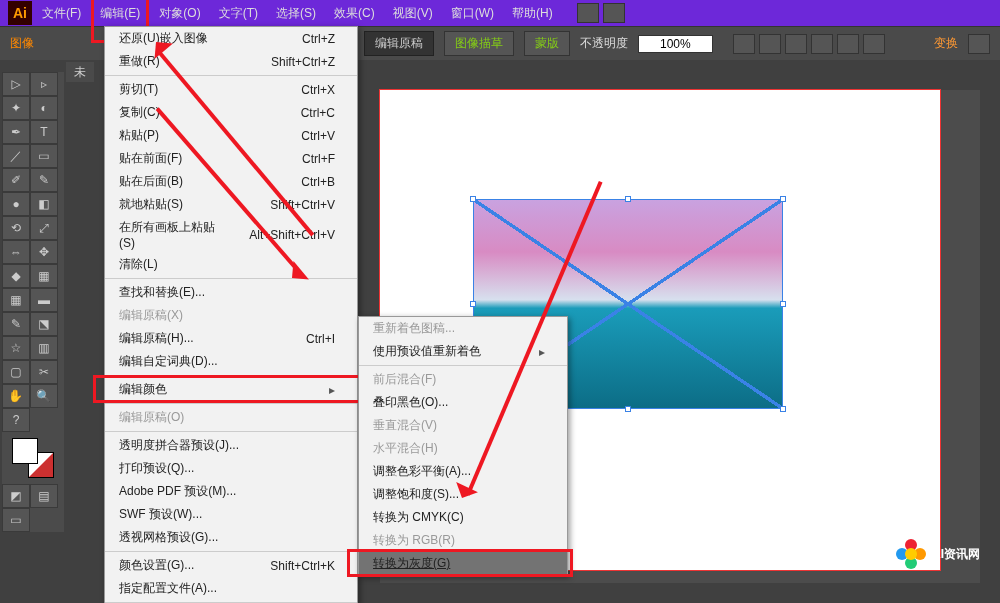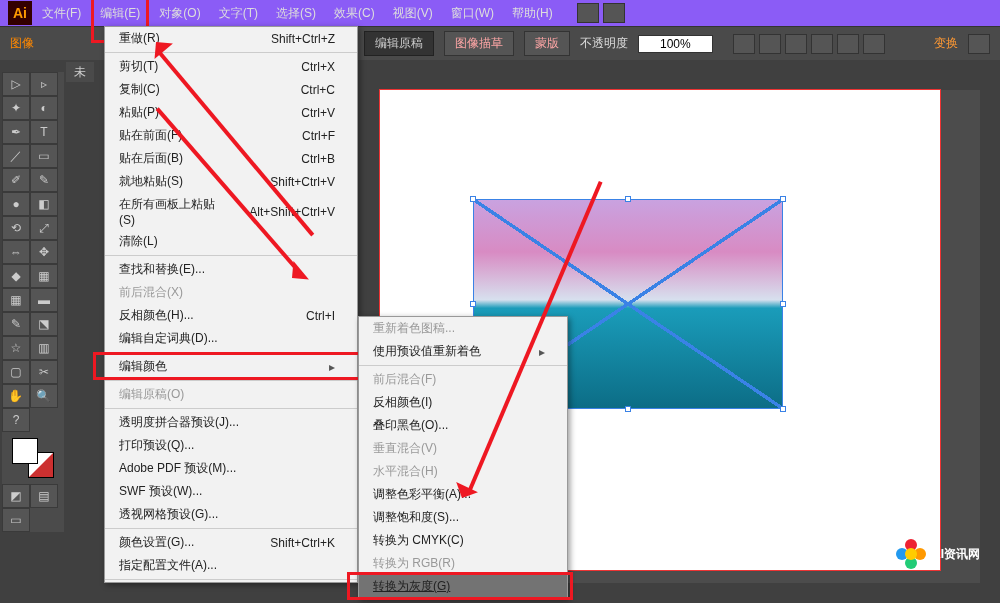--- a/index.html
+++ b/index.html
@@ -1,21 +1,21 @@
 <!DOCTYPE html>
 <html><head>
 <meta charset="utf-8">
 <style>
 * { margin: 0; padding: 0; box-sizing: border-box; font-family: "Microsoft YaHei", sans-serif; font-size: 12px; }
 body { background: #404040; width: 1000px; height: 603px; overflow: hidden; position: relative; }
-.menubar { height: 26px; background: #8b5cf6; display: flex; align-items: center; padding-left: 8px; gap: 2px; }
+.menubar { height: 26px; background: #6d28d9; display: flex; align-items: center; padding-left: 8px; gap: 2px; }
 .menubar-item { color: #ddd; padding: 7px 8px; cursor: pointer; }
 .hl-red { border: 3px solid #ee1822; }
 .optionsbar { height: 34px; background: #4a4a4a; border-top: 1px solid #333; display: flex; align-items: center; padding: 0 10px; gap: 10px; color: #ddd; }
-.obtn { background: #555; border: 1px solid #333; color: #fca5a5; padding: 3px 10px; }
+.obtn { background: #555; border: 1px solid #333; color: #84cc16; padding: 3px 10px; }
 .obtn-alt { background: #333; border: 1px solid #222; color: #ccc; padding: 3px 10px; }
 .opacity-box { background: #fff; color: #000; padding: 1px 21px; border: 1px solid #333; }
 .toolbar { position: absolute; left: 2px; top: 72px; width: 62px; background: #4b4b4b; }
 .toolrow { display: flex; }
 .tool { width: 28px; height: 24px; border: 1px solid #3a3a3a; background: #555; display: flex; align-items: center; justify-content: center; color: #ccc; }
 .swatch { width: 42px; height: 40px; position: relative; margin: 6px auto; }
 .swatch-fg { position: absolute; top: 0; left: 0; width: 26px; height: 26px; background: #fff; border: 1px solid #000; }
 .swatch-bg { position: absolute; bottom: 0; right: 0; width: 26px; height: 26px; background: linear-gradient(135deg,#fff 49%,#cc3030 51%); border: 1px solid #000; }
 .tabbar { position: absolute; left: 66px; top: 62px; height: 20px; display: flex; align-items: center; color: #ccc; padding: 0 8px; background: #4a4a4a; }
 .canvas { position: absolute; left: 380px; top: 90px; right: 20px; bottom: 20px; background: #4c4c4c; }
@@ -171,20 +171,24 @@
       <div class="sel-handle h-mr"></div>
       <div class="sel-handle h-bl"></div>
       <div class="sel-handle h-bm"></div>
       <div class="sel-handle h-br"></div>
     </div>
   </div>
 </div>
 
 <div class="menu" id="edit-menu" style="left:104px; top:26px; width:254px">
     <div class="menu-item">
+      <span>还原(U)嵌入图像</span>
+      <span>Ctrl+Z</span>
+    </div>
+    <div class="menu-item">
       <span>重做(R)</span>
       <span>Shift+Ctrl+Z</span>
     </div>
     <div class="menu-sep"></div>
     <div class="menu-item">
       <span>剪切(T)</span>
       <span>Ctrl+X</span>
     </div>
     <div class="menu-item">
       <span>复制(C)</span>
@@ -211,24 +215,24 @@
       <span>Alt+Shift+Ctrl+V</span>
     </div>
     <div class="menu-item">
       <span>清除(L)</span>
     </div>
     <div class="menu-sep"></div>
     <div class="menu-item">
       <span>查找和替换(E)...</span>
     </div>
     <div class="menu-item disabled">
-      <span>前后混合(X)</span>
-    </div>
-    <div class="menu-item">
-      <span>反相颜色(H)...</span>
+      <span>编辑原稿(X)</span>
+    </div>
+    <div class="menu-item">
+      <span>编辑原稿(H)...</span>
       <span>Ctrl+I</span>
     </div>
     <div class="menu-item">
       <span>编辑自定词典(D)...</span>
     </div>
     <div class="menu-sep"></div>
     <div class="menu-item sub-arrow">
       <span>编辑颜色</span>
     </div>
     <div class="hl-red" style="position: absolute; left: -12px; right: -6px; height: 28px; margin-top: -26px; pointer-events: none;"></div>
@@ -266,23 +270,20 @@
 <div class="menu" id="sub-menu" style="left:358px; top:316px; width:210px">
     <div class="menu-item disabled">
       <span>重新着色图稿...</span>
     </div>
     <div class="menu-item sub-arrow">
       <span>使用预设值重新着色</span>
     </div>
     <div class="menu-sep"></div>
     <div class="menu-item disabled">
       <span>前后混合(F)</span>
-    </div>
-    <div class="menu-item">
-      <span>反相颜色(I)</span>
     </div>
     <div class="menu-item">
       <span>叠印黑色(O)...</span>
     </div>
     <div class="menu-item disabled">
       <span>垂直混合(V)</span>
     </div>
     <div class="menu-item disabled">
       <span>水平混合(H)</span>
     </div>

